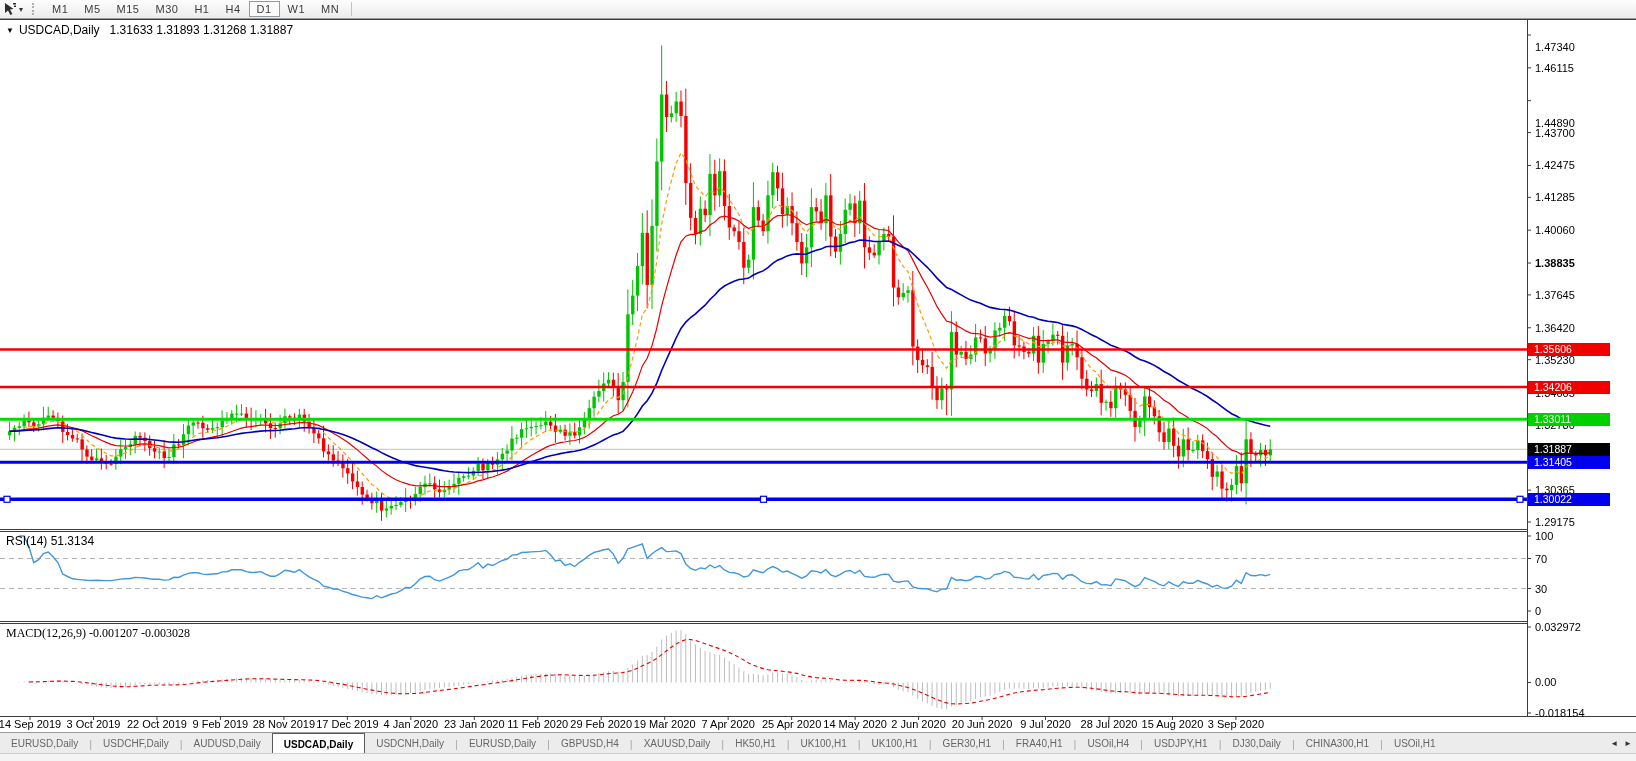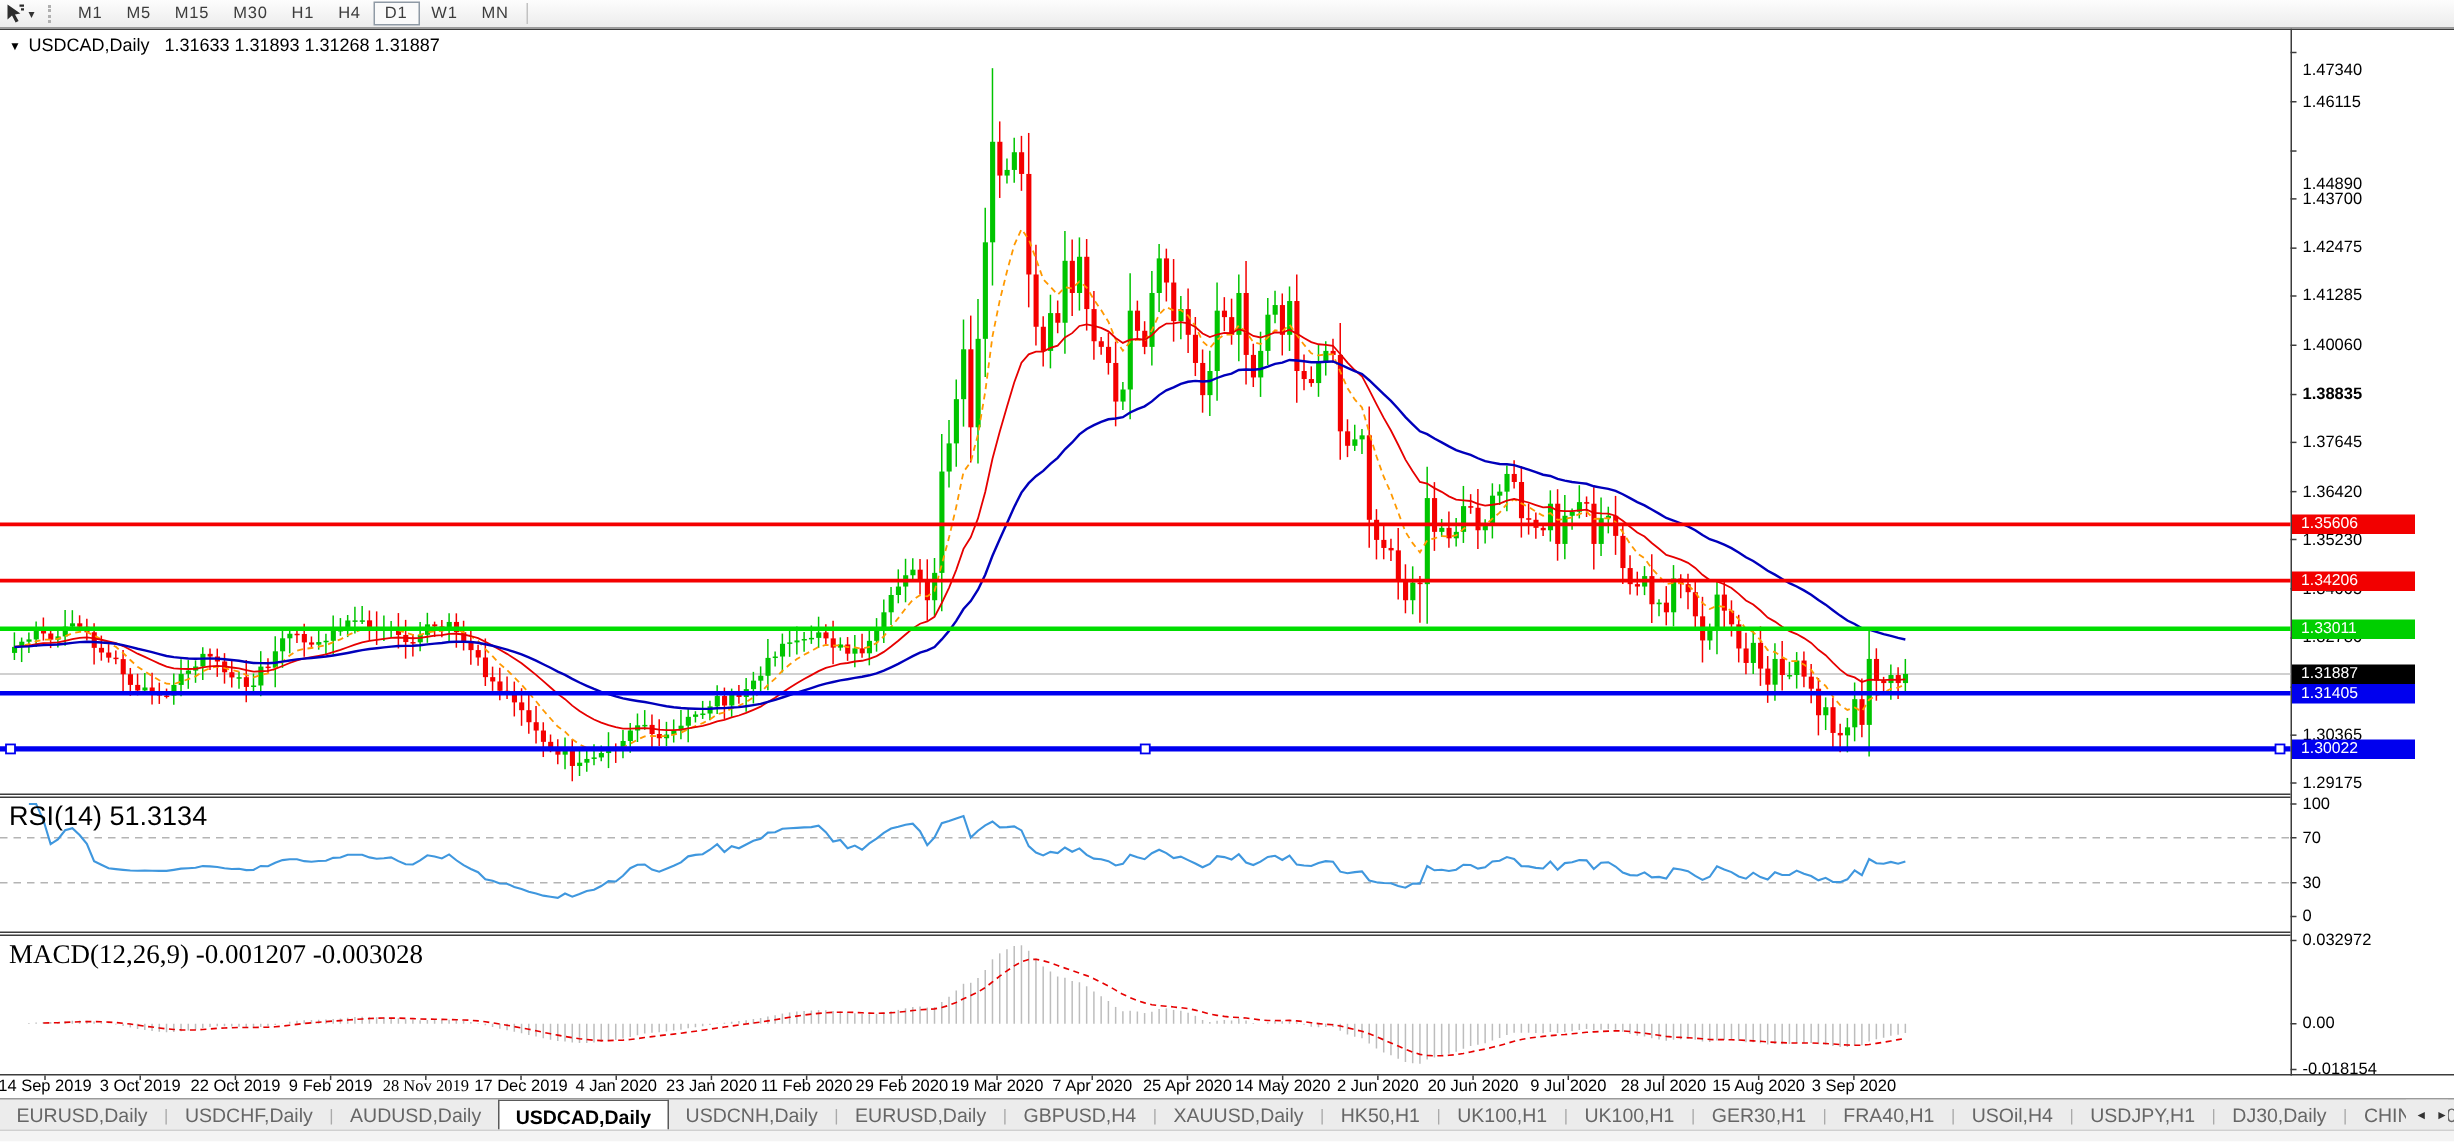--- a/index.html
+++ b/index.html
@@ -13,34 +13,34 @@
   .tool-icon .caret{font-size:8px;color:#333;margin-left:2px;}
   .grip{width:5px;height:12px;border-left:2px dotted #b0b0b0;margin:0 5px 0 6px;}
   .vsep{width:1px;height:14px;background:#c2c2c2;margin:0 4px;}
   .tf-btn{font-size:11px;color:#3c3c3c;padding:1px 7px;border:1px solid transparent;
           letter-spacing:0.5px;cursor:default;}
   .tf-btn.active{background:#fafafa;border:1px solid #8f9aa5;}
   
   .chart-title{position:absolute;left:6px;top:23px;font-size:12px;color:#000;z-index:10;}
   .chart-title .tri{font-size:8px;vertical-align:1px;margin-right:5px;}
   .chart-title .sym{margin-right:10px;}
-  .panel-label{position:absolute;left:6px;font-size:18px;color:#000;z-index:10;}
+  .panel-label{position:absolute;left:6px;font-size:12px;color:#000;z-index:10;}
   .rsi-label{top:534px;}
   .macd-label{top:626px;font-family:Liberation Serif, serif;}
   
   #price-axis{position:absolute;left:1528px;top:19px;width:108px;height:698px;z-index:8;}
   .p-tick{position:absolute;left:7px;font-size:11px;color:#000;white-space:nowrap;}
   .p-badge{position:absolute;left:0px;width:76px;height:13px;font-size:10.5px;line-height:13px;
            padding-left:6px;color:#fff;z-index:9;}
   #date-axis{position:absolute;left:0;top:717px;width:1528px;height:14px;z-index:8;}
   .d-label{position:absolute;top:1px;font-size:11px;color:#000;transform:translateX(-50%);white-space:nowrap;}
   
   .tabbar{position:absolute;left:0;top:732px;width:1636px;height:21px;background:#ececec;
           border-top:1px solid #9a9a9a;display:flex;align-items:stretch;z-index:30;overflow:hidden;}
-  .tab{display:flex;align-items:center;font-size:13px;color:#666;padding:0 11px;white-space:nowrap;}
+  .tab{display:flex;align-items:center;font-size:10px;color:#666;padding:0 11px;white-space:nowrap;}
   .tab.active{background:#fff;color:#000;border:1px solid #5a5a5a;border-bottom:none;font-weight:bold;}
   .tab-sep{display:flex;align-items:center;color:#aaa;font-size:11px;}
   .tab-scroll{position:absolute;right:4px;top:0;height:21px;display:flex;align-items:center;
               gap:6px;font-size:8px;color:#333;background:#ececec;padding-left:6px;}
   .bottom-strip{position:absolute;left:0;top:753px;width:1636px;height:8px;background:#f4f4f4;
                 border-top:1px solid #d0d0d0;z-index:30;}
   svg{position:absolute;left:0;top:0;z-index:1;}
 </style>
 </head>
 <body>
@@ -986,21 +986,21 @@
       <div class="p-tick" style="top: 586px;">0</div>
       <div class="p-tick" style="top: 602px;">0.032972</div>
       <div class="p-tick" style="top: 657.459px;">0.00</div>
       <div class="p-tick" style="top: 687.994px;">-0.018154</div>
     </div>
   <div id="date-axis">
       <div class="d-label" style="left: 30px;">14 Sep 2019</div>
       <div class="d-label" style="left: 93.47px;">3 Oct 2019</div>
       <div class="d-label" style="left: 156.94px;">22 Oct 2019</div>
       <div class="d-label" style="left: 220.41px;">9 Feb 2019</div>
-      <div class="d-label" style="left: 283.88px; font-family: Liberation Serif, serif;">28 Nov 2019</div>
+      <div class="d-label" style="left: 283.88px;">28 Nov 2019</div>
       <div class="d-label" style="left: 347.35px;">17 Dec 2019</div>
       <div class="d-label" style="left: 410.82px; text-align: center;">4 Jan 2020</div>
       <div class="d-label" style="left: 474.29px;">23 Jan 2020</div>
       <div class="d-label" style="left: 537.76px;">11 Feb 2020</div>
       <div class="d-label" style="left: 601.23px;">29 Feb 2020</div>
       <div class="d-label" style="left: 664.7px;">19 Mar 2020</div>
       <div class="d-label" style="left: 728.17px;">7 Apr 2020</div>
       <div class="d-label" style="left: 791.64px;">25 Apr 2020</div>
       <div class="d-label" style="left: 855.11px;">14 May 2020</div>
       <div class="d-label" style="left: 918.58px;">2 Jun 2020</div>

